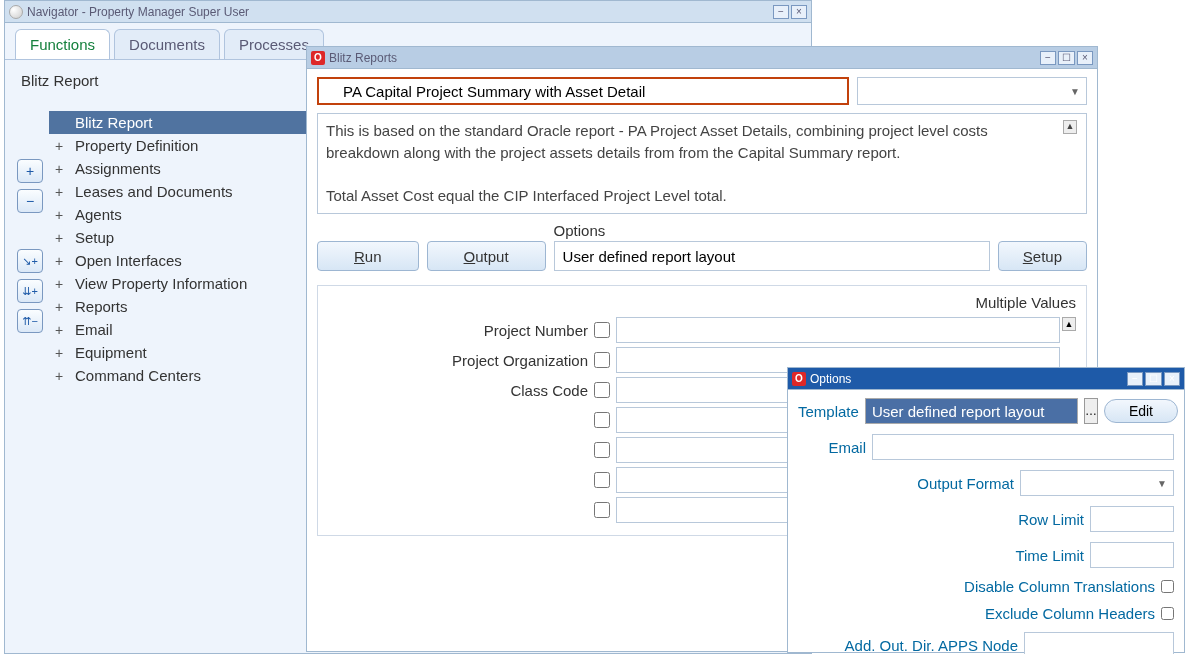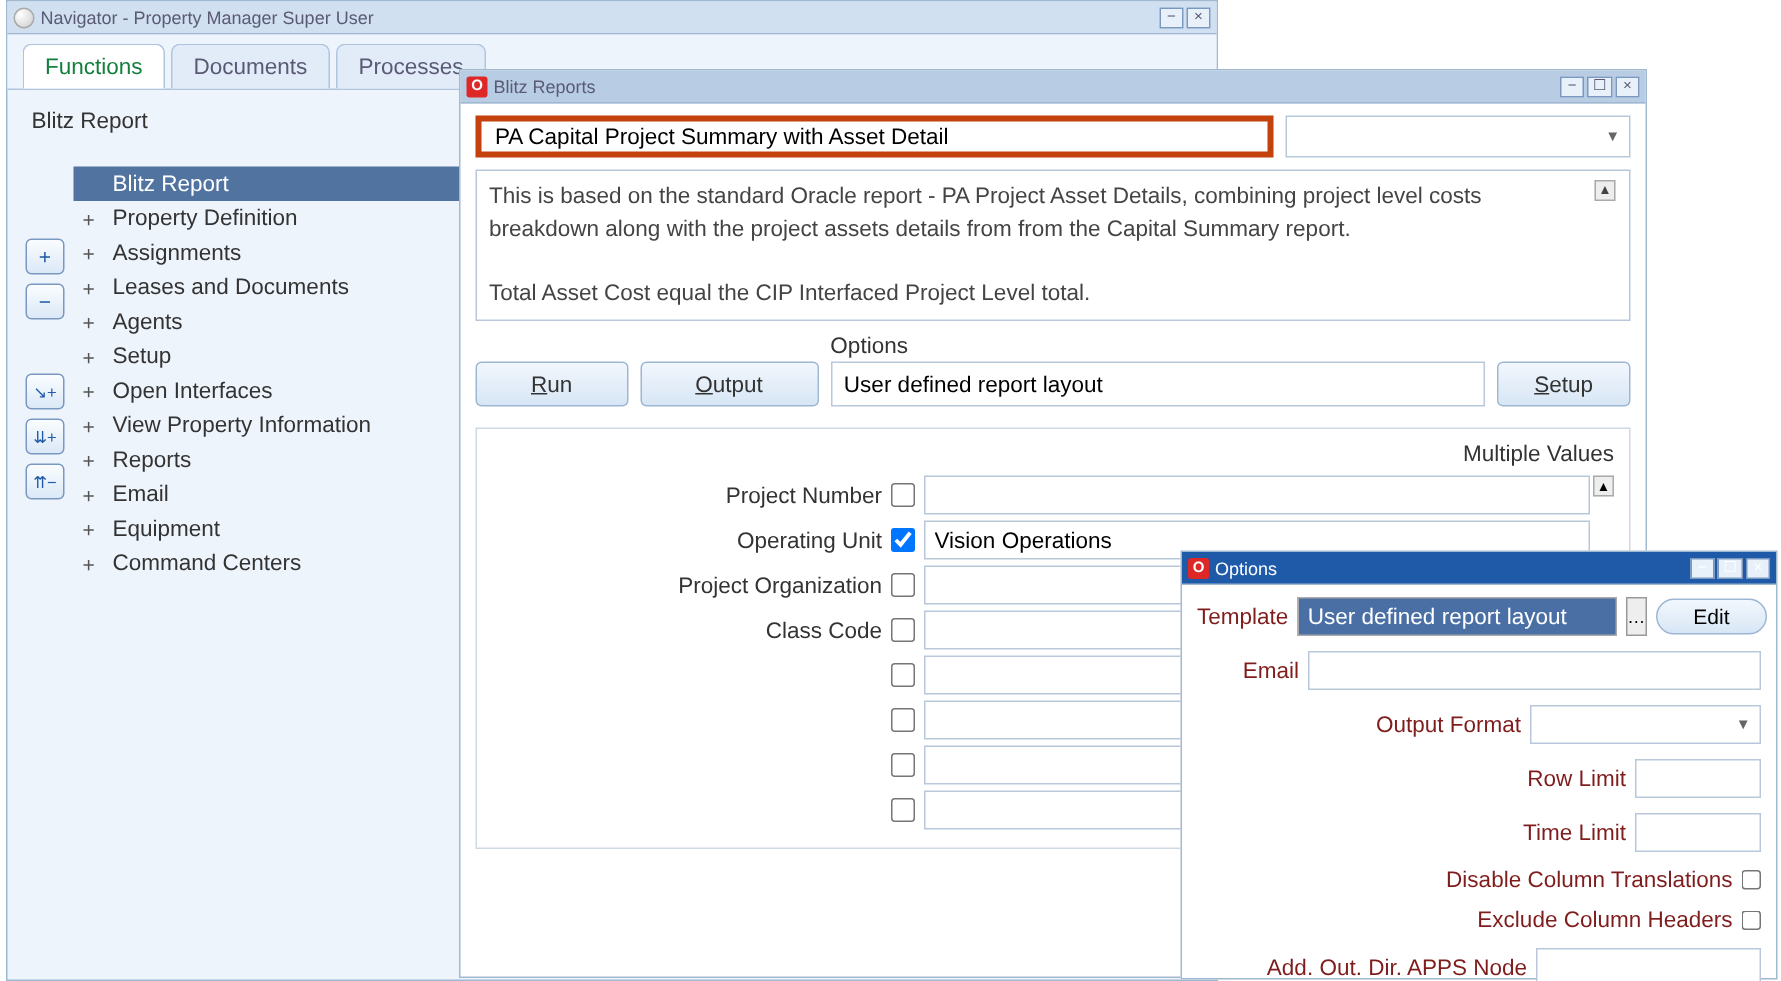--- a/index.html
+++ b/index.html
@@ -28,21 +28,21 @@
 .nav-tree { flex:1; }
 .tree-item { display: flex; align-items: center; padding: 3px 6px; font-size: 15px; color: #333; cursor: pointer; gap: 8px; white-space: nowrap; }
 .tree-item.selected { background: #5073a0; color: #fff; }
 .expander { width: 12px; font-size: 14px; color: #555; }
 .tree-item.selected .expander { color: #fff; }
 
 
 #blitz-window { left: 306px; top: 46px; width: 792px; height: 606px; background: #fff; }
 .blitz-body { padding: 8px 10px; display: flex; flex-direction: column; gap: 8px; }
 .report-row { display: flex; gap: 8px; }
-.textinput { border: 4px solid #c2410c; padding: 4px 9px; font-size: 15px; height: 28px; background: #fff; }
+.textinput { border: 2px solid #c2410c; padding: 4px 24px; font-size: 15px; height: 28px; background: #fff; }
 .select-box { border: 1px solid #b8c8da; height: 28px; background: #fff; display: flex; align-items: center; padding: 0 6px; font-size: 15px; cursor: pointer; }
 .select-box .caret { margin-left: auto; color: #666; font-size: 10px; }
 .desc-box { border: 1px solid #b8c8da; padding: 6px 8px; font-size: 15px; color: #444; line-height: 1.45; display: flex; }
 .desc-box .desc-text { flex: 1; }
 .desc-box .scrollbar { width: 16px; display: flex; flex-direction: column; align-items: center; }
 .scroll-arrow { width: 14px; height: 14px; border: 1px solid #aaa; background: #eee; font-size: 9px; display: flex; align-items: center; justify-content: center; cursor: pointer; }
 .actions-row { display: flex; gap: 8px; align-items: flex-end; }
 .btn-wide { border: 1px solid #9db6d2; background: linear-gradient(#f2f7fd,#d7e6f5); border-radius: 4px; font-size: 15px; color: #333; cursor: pointer; height: 30px; padding: 0 36px; }
 .opt-col { flex: 1; display: flex; flex-direction: column; }
 .opt-label { font-size: 15px; color: #333; margin-bottom: 2px; }
@@ -53,21 +53,21 @@
 .param-row { display: flex; align-items: center; gap: 6px; margin-bottom: 4px; }
 .param-label { width: 260px; text-align: right; font-size: 15px; color: #333; }
 .param-chk { width: 16px; height: 16px; }
 .param-input { flex:1; height: 26px; border: 1px solid #b8c8da; padding: 2px 6px; font-size: 15px; }
 .param-scroll { display: flex; flex-direction: column; gap: 120px; margin-left: 2px; }
 
 
 #options-window { left: 787px; top: 367px; width: 398px; height: 286px; background: #fff; }
 .opt-body { padding: 8px 10px; display: flex; flex-direction: column; gap: 10px; }
 .opt-row { display: flex; align-items: center; gap: 6px; }
-.opt-row label { font-size: 15px; color: #7f1d1d; text-align: right; }
+.opt-row label { font-size: 15px; color: #0369a1; text-align: right; }
 .opt-template-input { flex:1; height: 26px; border: 1px solid #aaa; background: #4a6fa5; color: #fff; padding: 2px 6px; font-size: 15px; }
 .lov-btn { height: 26px; width: 22px; border: 1px solid #999; background: #eee; font-size: 12px; cursor: pointer; }
 .edit-btn { height: 24px; padding: 0 24px; border: 1px solid #9db6d2; background: linear-gradient(#f2f7fd,#d7e6f5); border-radius: 12px; font-size: 14px; cursor: pointer; }
 .opt-input { height: 26px; border: 1px solid #b8c8da; padding: 2px 6px; font-size: 15px; }
 .right-align { justify-content: flex-end; }
 u { text-decoration: underline; }
 </style>
 </head>
 <body>
 
@@ -196,25 +196,20 @@
     <div class="params">
       <div class="params-hdr">Multiple Values</div>
       <div style="display:flex">
         <div style="flex:1" id="param-rows">
             <div class="param-row">
               <div class="param-label">Project Number</div>
               <input type="checkbox" class="param-chk" style="">
               <input class="param-input" style="">
             </div>
             <div class="param-row">
-              <div class="param-label">Operating Unit</div>
-              <input type="checkbox" class="param-chk" checked="" style="">
-              <input class="param-input" value="Vision Operations" style="">
-            </div>
-            <div class="param-row">
               <div class="param-label">Project Organization</div>
               <input type="checkbox" class="param-chk" style="">
               <input class="param-input" style="">
             </div>
             <div class="param-row">
               <div class="param-label">Class Code</div>
               <input type="checkbox" class="param-chk" style="">
               <input class="param-input" style="">
             </div>
             <div class="param-row">

